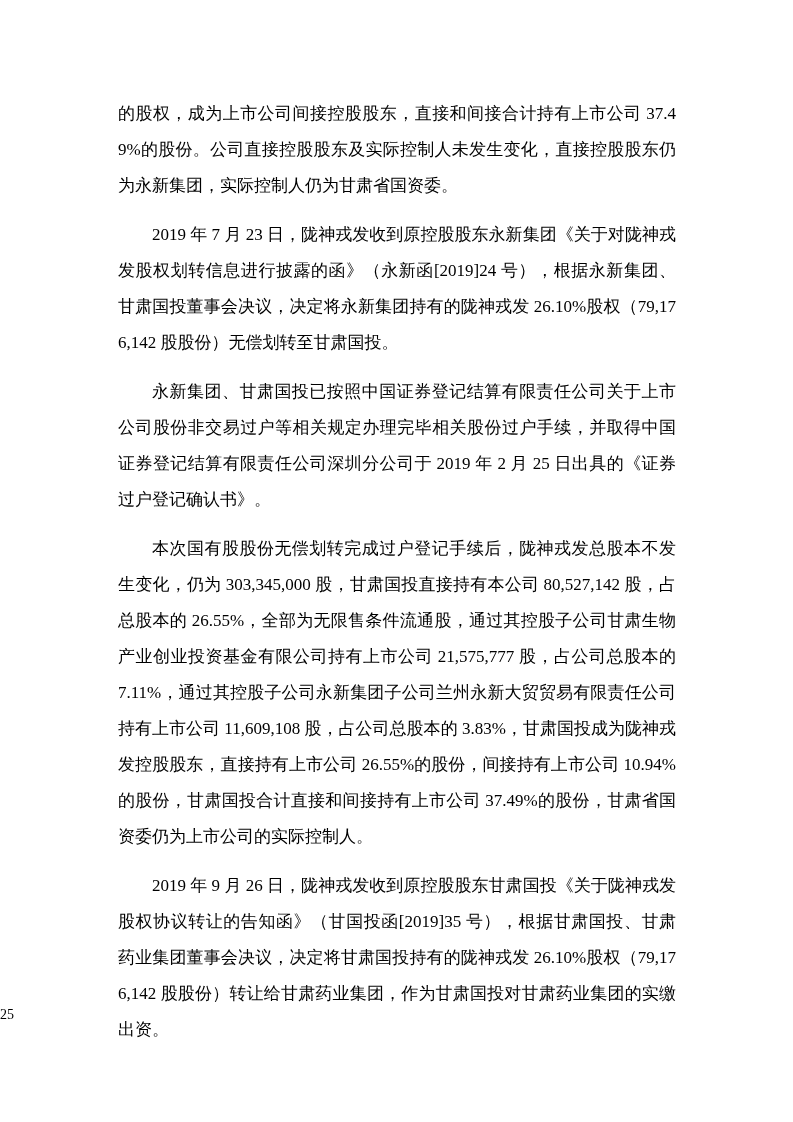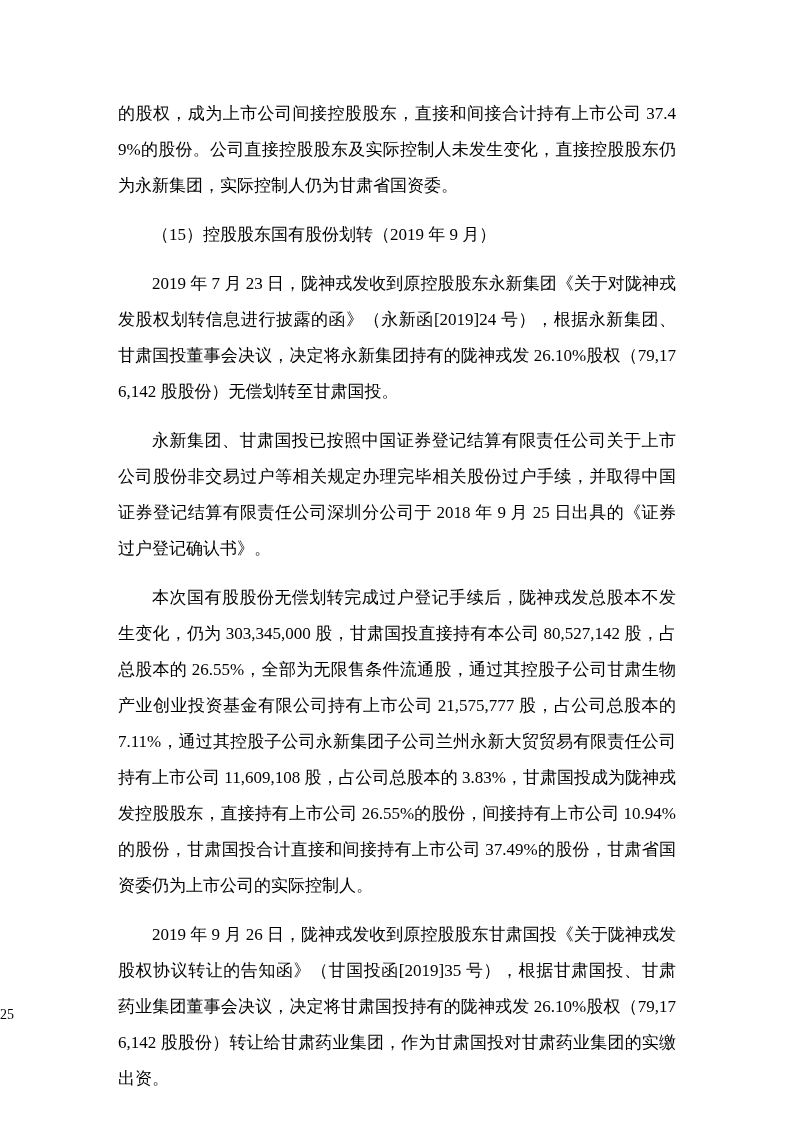--- a/index.html
+++ b/index.html
@@ -46,21 +46,20 @@
     line-height: 1;
     color: #000000;
   }
 </style>
 </head>
 <body>
 
 <div class="page">
   <div class="body-text">
     <p class="para continuation">的股权，成为上市公司间接控股股东，直接和间接合计持有上市公司 37.49%的股份。公司直接控股股东及实际控制人未发生变化，直接控股股东仍为永新集团，实际控制人仍为甘肃省国资委。</p>
-    <p class="para heading">（15）控股股东国有股份划转（2019 年 9 月）</p>
     <p class="para">2019 年 7 月 23 日，陇神戎发收到原控股股东永新集团《关于对陇神戎发股权划转信息进行披露的函》（永新函[2019]24 号），根据永新集团、甘肃国投董事会决议，决定将永新集团持有的陇神戎发 26.10%股权（79,176,142 股股份）无偿划转至甘肃国投。</p>
-    <p class="para">永新集团、甘肃国投已按照中国证券登记结算有限责任公司关于上市公司股份非交易过户等相关规定办理完毕相关股份过户手续，并取得中国证券登记结算有限责任公司深圳分公司于 2018 年 9 月 25 日出具的《证券过户登记确认书》。</p>
+    <p class="para">永新集团、甘肃国投已按照中国证券登记结算有限责任公司关于上市公司股份非交易过户等相关规定办理完毕相关股份过户手续，并取得中国证券登记结算有限责任公司深圳分公司于 2019 年 2 月 25 日出具的《证券过户登记确认书》。</p>
     <p class="para">本次国有股股份无偿划转完成过户登记手续后，陇神戎发总股本不发生变化，仍为 303,345,000 股，甘肃国投直接持有本公司 80,527,142 股，占总股本的 26.55%，全部为无限售条件流通股，通过其控股子公司甘肃生物产业创业投资基金有限公司持有上市公司 21,575,777 股，占公司总股本的 7.11%，通过其控股子公司永新集团子公司兰州永新大贸贸易有限责任公司持有上市公司 11,609,108 股，占公司总股本的 3.83%，甘肃国投成为陇神戎发控股股东，直接持有上市公司 26.55%的股份，间接持有上市公司 10.94%的股份，甘肃国投合计直接和间接持有上市公司 37.49%的股份，甘肃省国资委仍为上市公司的实际控制人。</p>
     <p class="para">2019 年 9 月 26 日，陇神戎发收到原控股股东甘肃国投《关于陇神戎发股权协议转让的告知函》（甘国投函[2019]35 号），根据甘肃国投、甘肃药业集团董事会决议，决定将甘肃国投持有的陇神戎发 26.10%股权（79,176,142 股股份）转让给甘肃药业集团，作为甘肃国投对甘肃药业集团的实缴出资。</p>
   </div>
 
   <div class="page-number">25</div>
 </div>
 
 </body></html>

